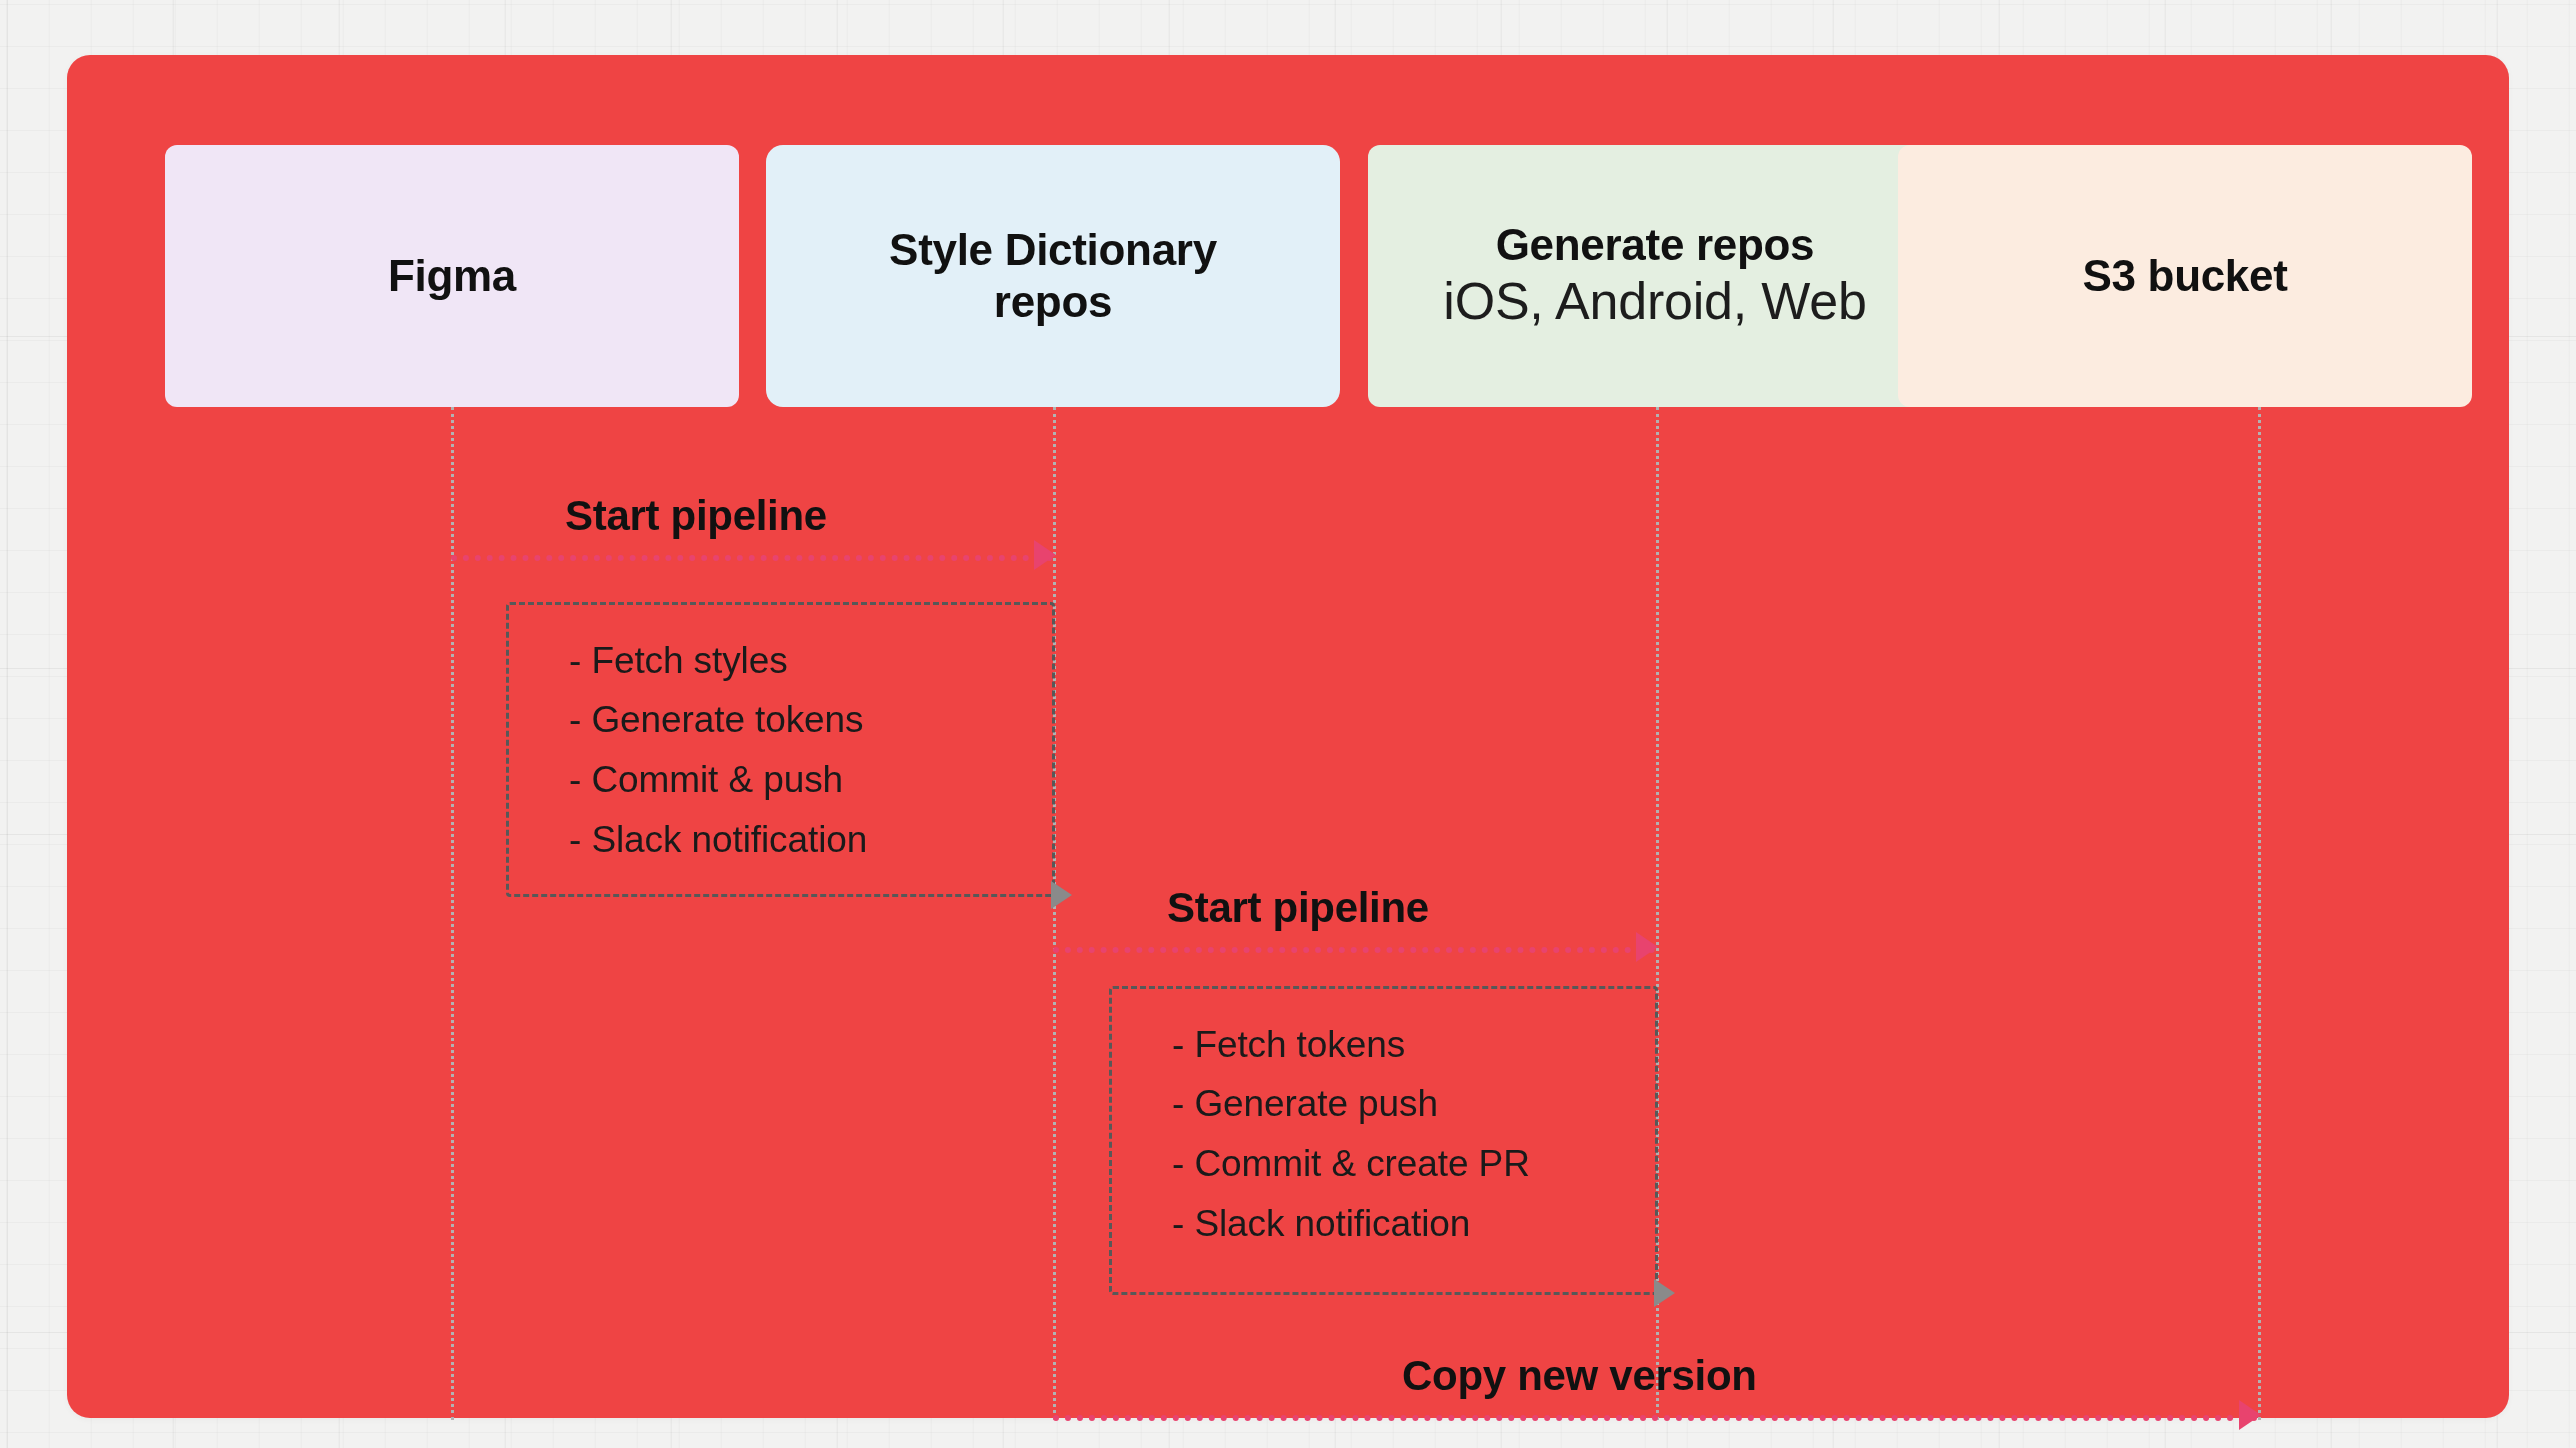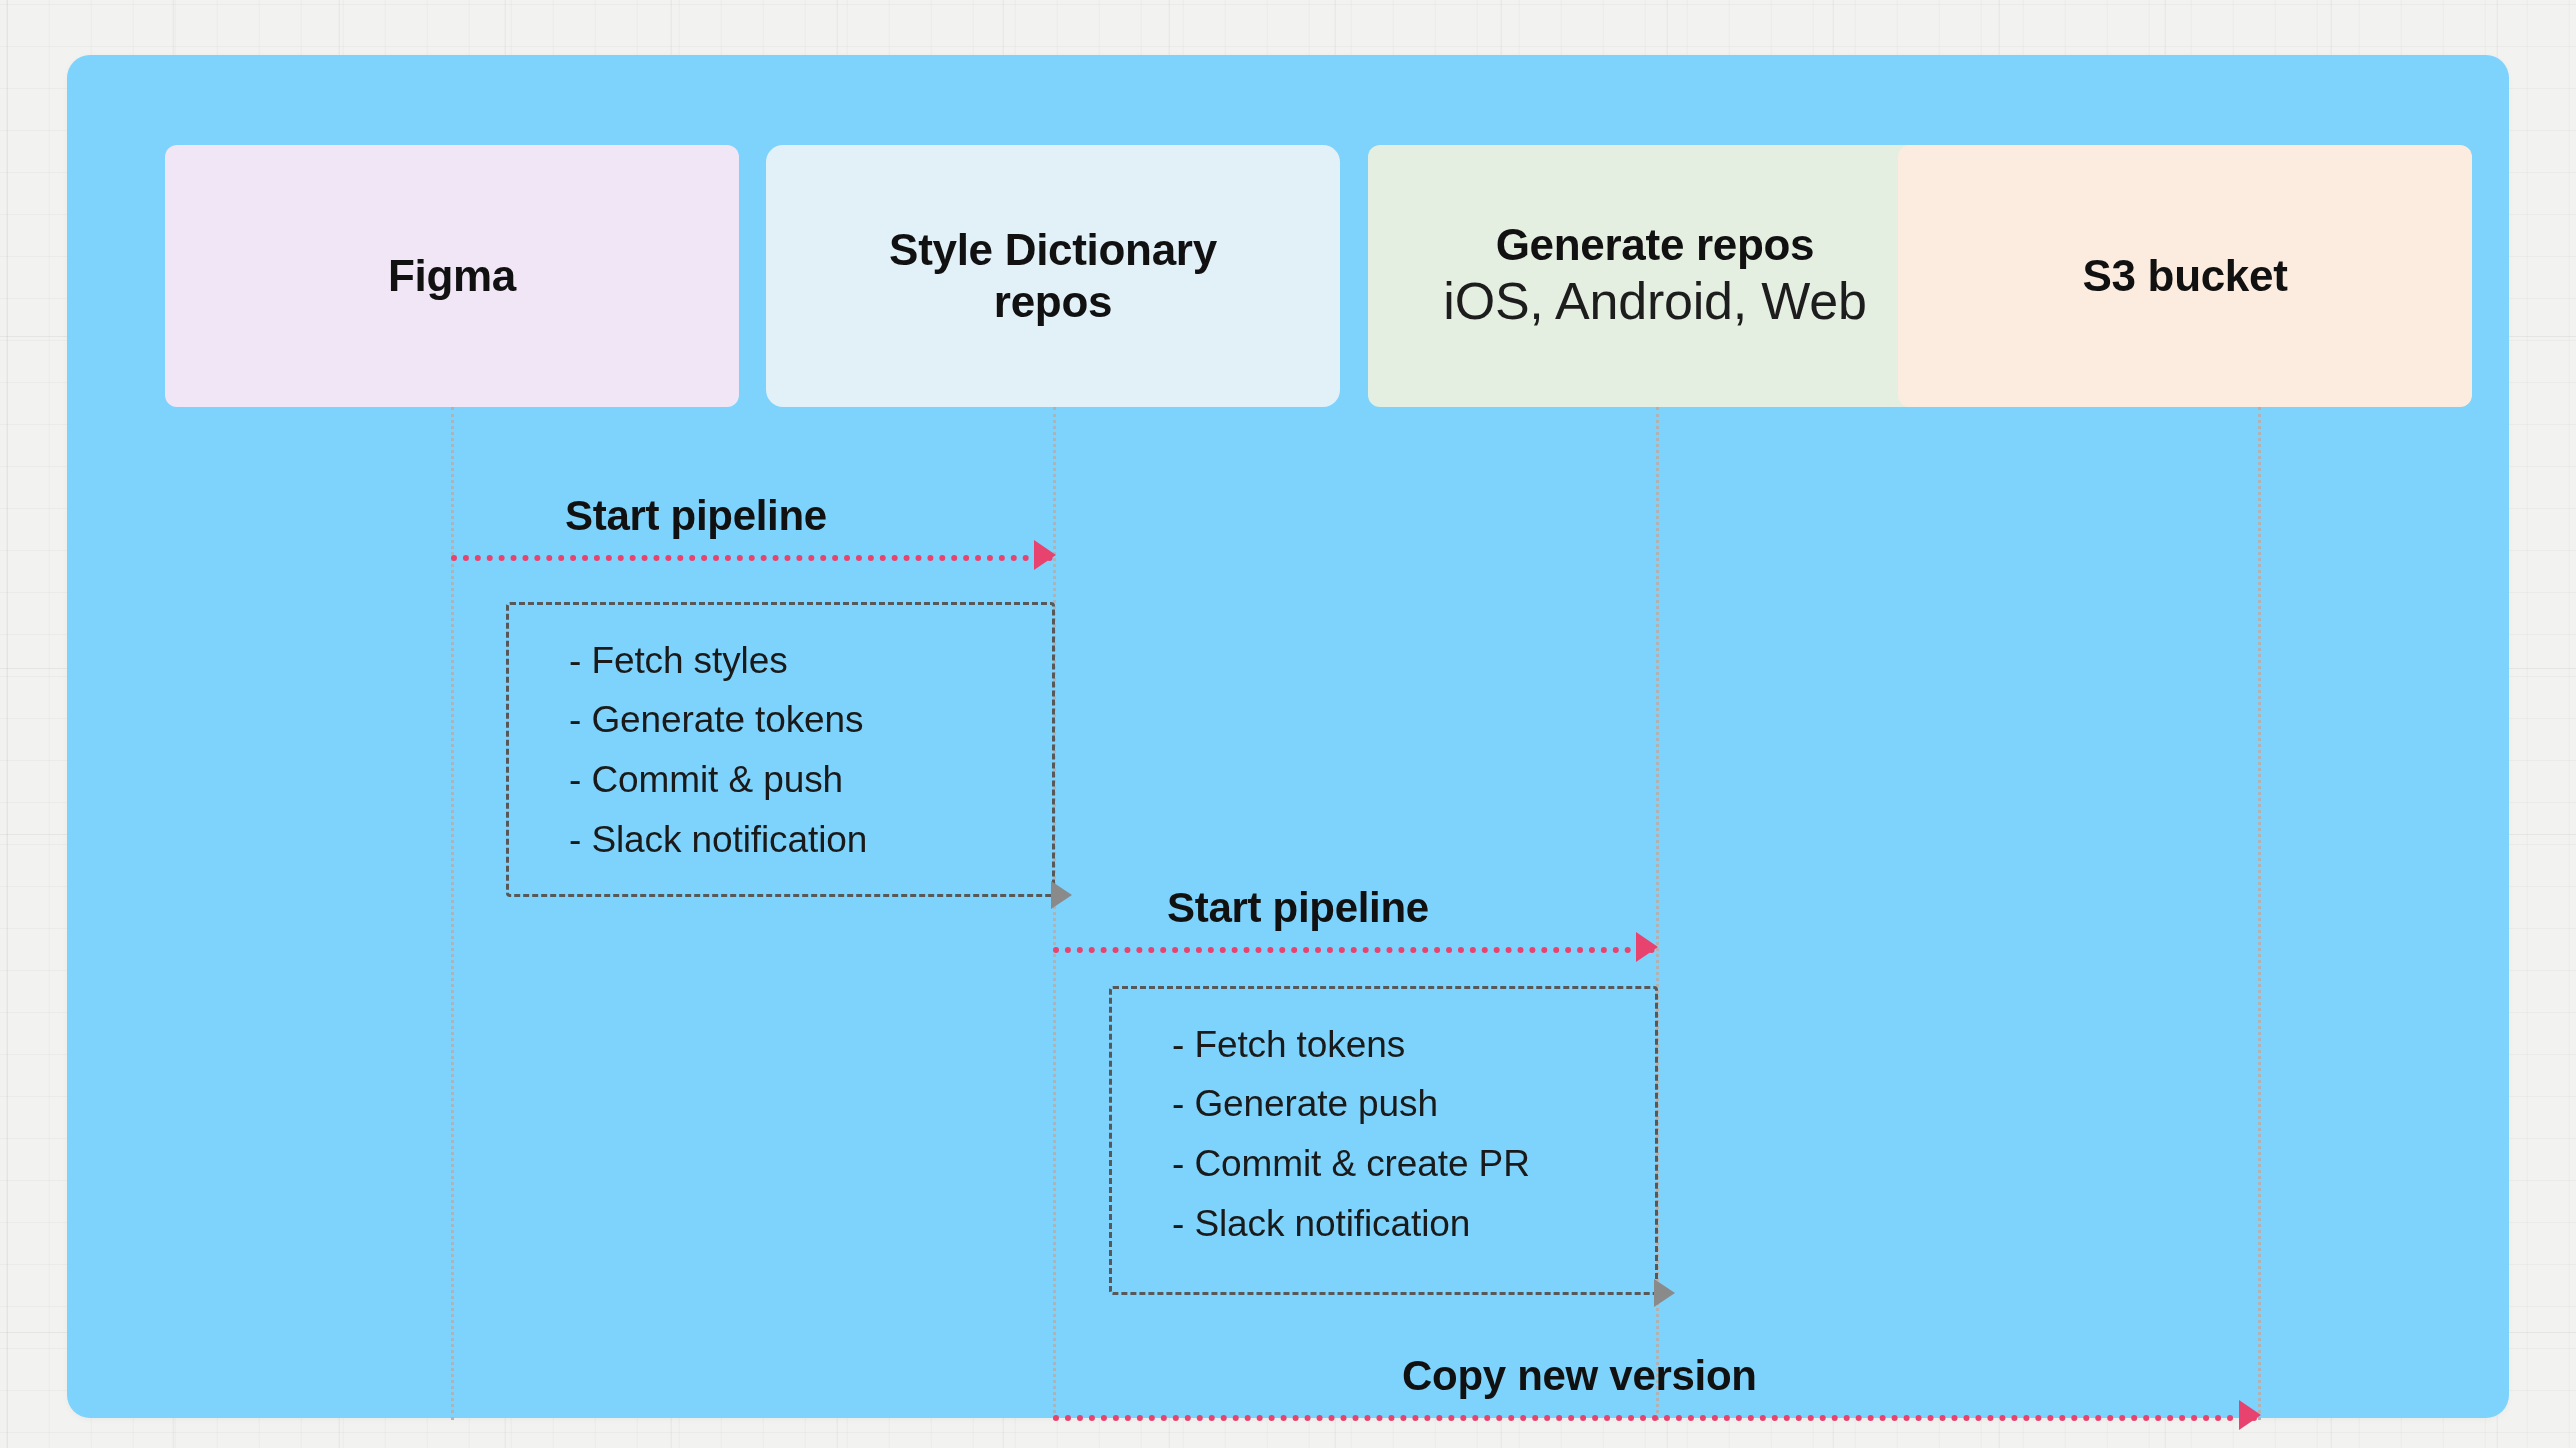--- a/index.html
+++ b/index.html
@@ -22,21 +22,21 @@
     background-position: 6.7px 4px, 6.7px 4px, 6.7px 4px, 6.7px 4px;
   }
 
   
   #canvas-card {
     position: absolute;
     left: 67px;
     top: 55px;
     width: 2442px;
     height: 1363px;
-    background: #7dd3fc;
+    background: #ef4444;
     border-radius: 23px;
     box-shadow: 0 1.3px 6.7px rgba(0,0,0,0.035);
   }
 
   
   .participant {
     position: absolute;
     top: 90px;
     height: 262px;
     border-radius: 12px;

